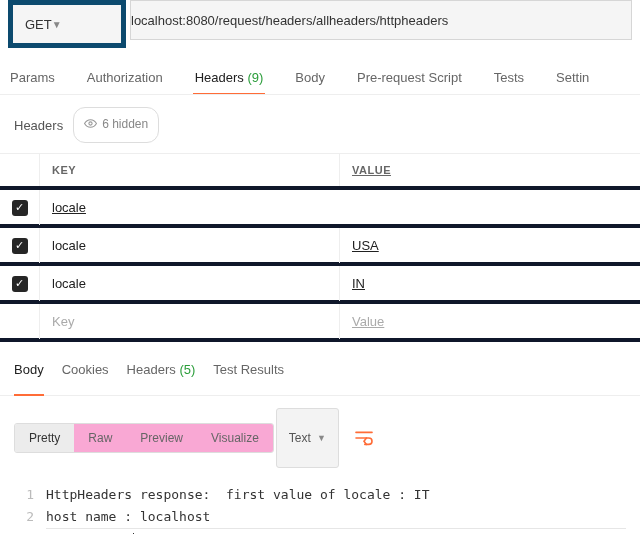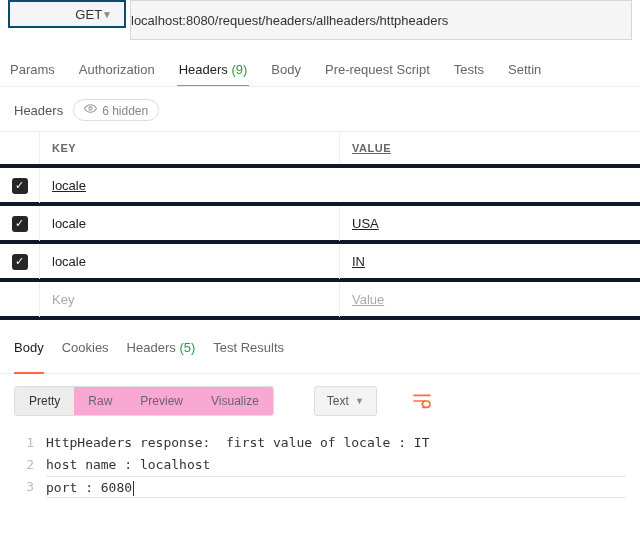--- a/index.html
+++ b/index.html
@@ -14,45 +14,45 @@
     }
     
     .topbar {
       display: flex;
       padding: 0 8px 12px 8px;
       gap: 4px;
     }
     .method-select {
       display: flex;
       align-items: center;
-      justify-content: flex-end;
+      justify-content: flex-start;
       width: 118px;
-      height: 28px;
+      height: 48px;
       background: #f5f5f5;
-      border: 2px solid #0c4a6e;
+      border: 5px solid #0c4a6e;
       padding: 0 12px;
       color: #333;
       font-size: 13px;
     }
     .method-select .caret { color: #888; font-size: 10px; }
     .url-input {
       flex: 1;
       height: 40px;
       background: #f5f5f5;
       border: 1px solid #d6d6d6;
       padding: 0 0;
       font-size: 13px;
       color: #333;
     }
     
     .req-tabs {
       display: flex;
       border-bottom: 1px solid #eee;
       padding: 0 8px;
-      gap: 20px;
+      gap: 28px;
       font-size: 13px;
       color: #666;
       overflow: hidden;
       white-space: nowrap;
     }
     .req-tab {
       padding: 10px 2px 8px 2px;
       cursor: pointer;
     }
     .req-tab .count { color: #2a9d3a; }
@@ -65,25 +65,25 @@
     .headers-subbar {
       display: flex;
       align-items: center;
       gap: 10px;
       padding: 12px 14px 10px 14px;
       color: #555;
       border-bottom: 1px solid #eee;
     }
     .hidden-pill {
       display: inline-flex;
-      align-items: flex-end;
+      align-items: flex-start;
       gap: 5px;
       border: 1px solid #ddd;
       border-radius: 12px;
-      padding: 2px 10px;
+      padding: 9px 10px;
       font-size: 12px;
       color: #888;
     }
     
     .hdr-table { width: 100%; }
     .hdr-head, .hdr-row {
       display: grid;
       grid-template-columns: 40px 1fr 1fr;
       align-items: center;
       border-bottom: 4px solid #0f172a;
@@ -125,21 +125,21 @@
     .resp-tab.active {
       color: #212121;
       border-bottom: 2px solid #ff6c37;
       margin-bottom: -11px;
     }
     .resp-tab .count { color: #2a9d3a; }
     
     .body-toolbar {
       display: flex;
       align-items: center;
-      gap: 20px;
+      gap: 0;
       padding: 12px 14px;
     }
     .seg {
       display: inline-flex;
       border: 1px solid #ddd;
       border-radius: 3px;
       overflow: hidden;
       background: #f7f7f7;
     }
     .seg .btn {
@@ -147,28 +147,28 @@
       font-size: 12px;
       color: #666;
       cursor: pointer;
       background: #f9a8d4;
     }
     .seg .btn.active { background: #ececec; color: #333; }
     .select-btn {
       display: inline-flex;
       align-items: center;
       gap: 6px;
-      padding: 7px 12px;
+      padding: 22px 12px;
       border: 1px solid #ddd;
       border-radius: 3px;
       background: #f3f3f3;
       font-size: 12px;
       color: #555;
       cursor: pointer;
-      margin-left: 20px;
+      margin-left: 2px;
     }
     .select-btn .caret { font-size: 9px; color: #888; }
     .wrap-btn {
       margin-left: 8px;
       width: 34px; height: 30px;
       display: inline-flex; align-items: center; justify-content: center;
       color: #ff6c37;
       cursor: pointer;
     }
     

